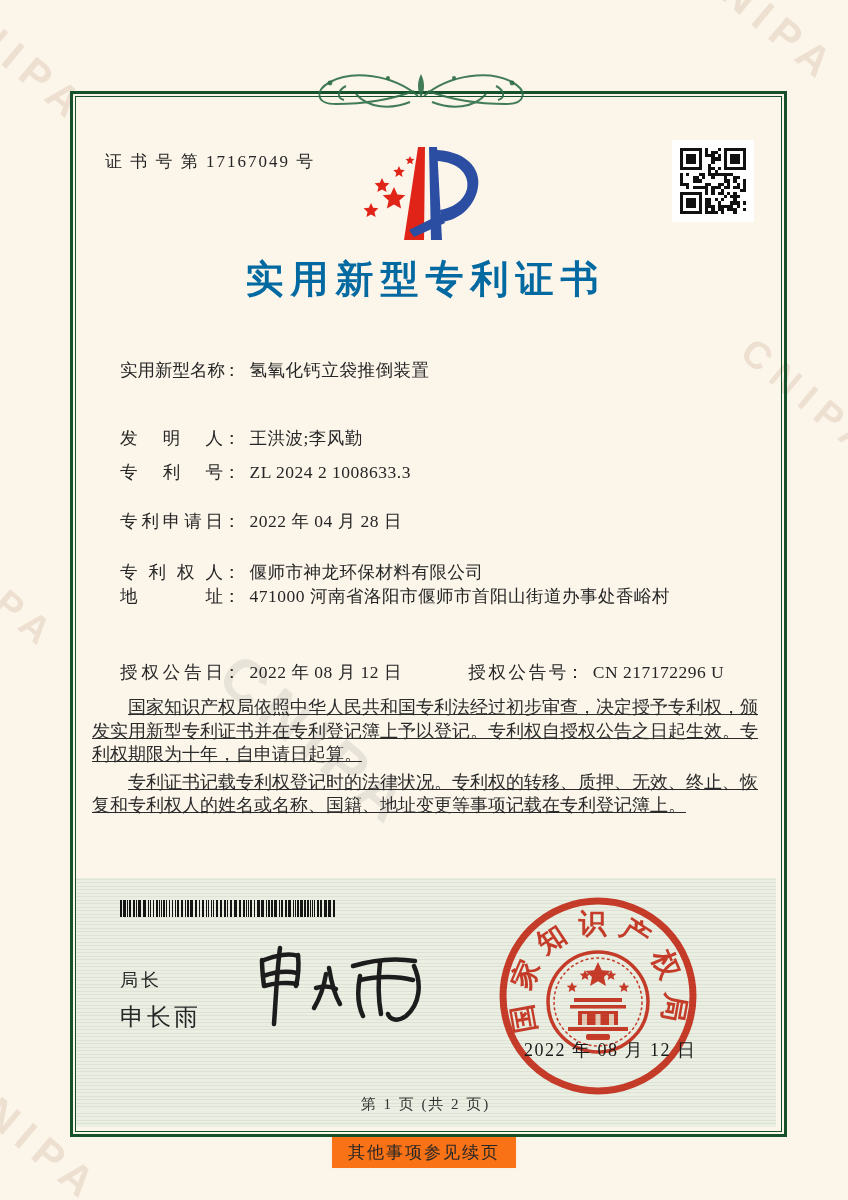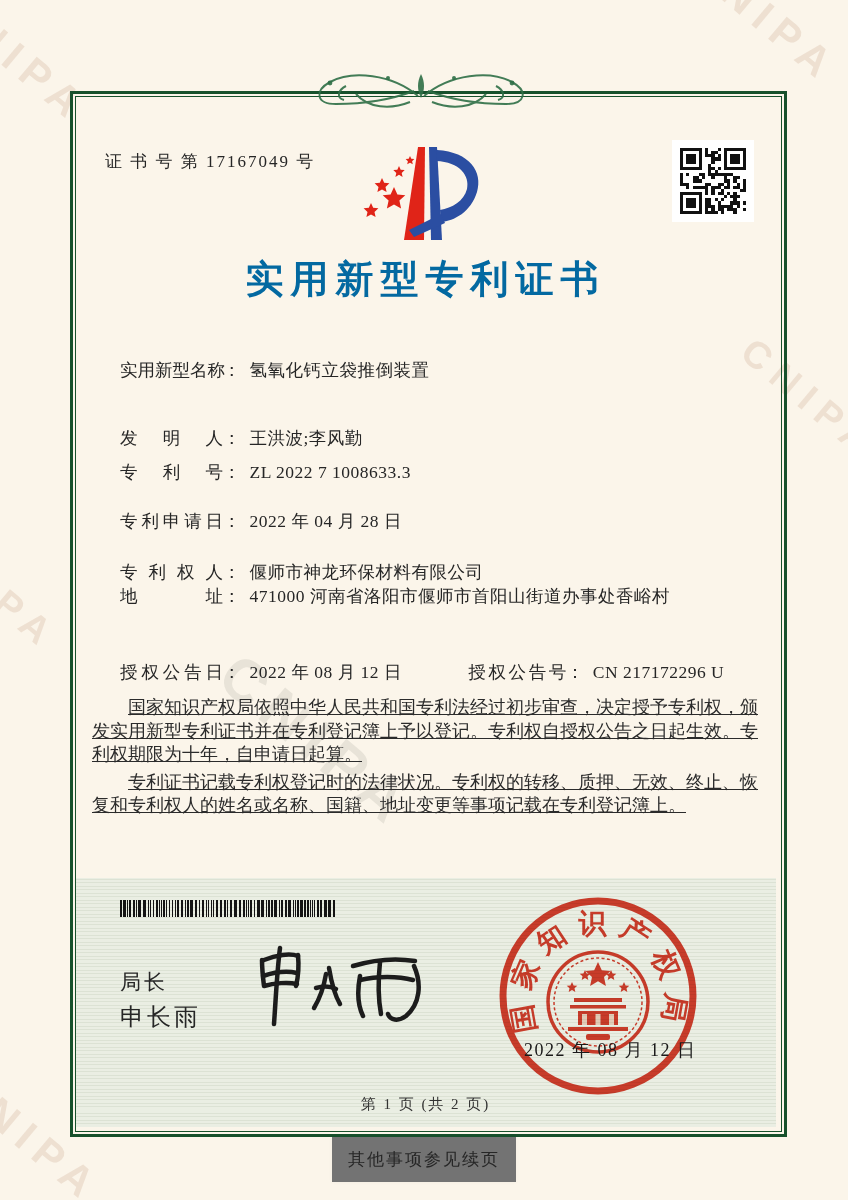--- a/index.html
+++ b/index.html
@@ -32,30 +32,30 @@
   .flabel{display:inline-block;width:103px;text-align:justify;text-align-last:justify;vertical-align:top;}
   .fvalue{margin-left:9px;letter-spacing:0.5px;}
   .gpair2{margin-left:62px;}
   .gpair2 .flabel{width:98px;}
   
   .paras{position:absolute;left:92px;top:696px;width:666px;z-index:4;}
   .paras p{margin:0;text-indent:2em;font-size:18px;line-height:23.5px;text-align:justify;color:#2b2b2b;text-decoration:underline;}
   .paras p + p{margin-top:4px;}
   
   .barcode{position:absolute;left:120px;top:900px;z-index:4;}
-  .sig-title{position:absolute;left:120px;top:968px;font-size:21px;letter-spacing:3px;z-index:4;}
+  .sig-title{position:absolute;left:120px;top:968px;font-size:18px;letter-spacing:3px;z-index:4;}
   .sig-name{position:absolute;left:120px;top:1001px;font-size:24px;letter-spacing:3px;z-index:4;}
   .signature{position:absolute;left:250px;top:936px;z-index:4;}
   .seal{position:absolute;left:492px;top:890px;z-index:5;opacity:0.93;mix-blend-mode:multiply;}
   .seal-date{position:absolute;left:524px;top:1038px;width:160px;z-index:6;
     font-size:18px;letter-spacing:1.5px;color:#1a1a1a;white-space:nowrap;}
   .page-no{position:absolute;left:72px;top:1095px;width:707px;text-align:center;z-index:4;
     font-size:15px;letter-spacing:2px;color:#333;}
   .note{position:absolute;left:424px;top:1137px;transform:translateX(-50%);z-index:4;
-    background:#737373;padding:11px 16px;font-size:17px;letter-spacing:2px;box-shadow:0 0 4px rgba(0,0,0,0.04);}
+    background:#f97316;padding:4px 16px;font-size:17px;letter-spacing:2px;box-shadow:0 0 4px rgba(0,0,0,0.04);}
 </style>
 </head>
 <body>
 
 <div class="page">
 
   <span class="wm" style="left:-38px;top:-18px;">CNIPA</span>
   <span class="wm" style="left:712px;top:-58px;">CNIPA</span>
   <span class="wm" style="left:760px;top:330px;font-size:38px;">CNIPA</span>
   <span class="wm" style="left:-60px;top:520px;font-size:38px;">CNIPA</span>
@@ -335,21 +335,21 @@
 
   <div class="title">实用新型专利证书</div>
 
   <div class="frow" style="top:358px;">
     <span class="flabel">实用新型名称</span><span>：</span><span class="fvalue">氢氧化钙立袋推倒装置</span>
   </div>
   <div class="frow" style="top:410px;margin-top:16px;">
     <span class="flabel">发明人</span><span>：</span><span class="fvalue">王洪波;李风勤</span>
   </div>
   <div class="frow" style="top:460px;">
-    <span class="flabel">专利号</span><span>：</span><span class="fvalue">ZL 2022 7 1008633.3</span>
+    <span class="flabel">专利号</span><span>：</span><span class="fvalue">ZL 2024 2 1008633.3</span>
   </div>
   <div class="frow" style="top:509px;">
     <span class="flabel">专利申请日</span><span>：</span><span class="fvalue">2022 年 04 月 28 日</span>
   </div>
   <div class="frow" style="top:560px;">
     <span class="flabel">专利权人</span><span>：</span><span class="fvalue">偃师市神龙环保材料有限公司</span>
   </div>
   <div class="frow" style="top:584px;">
     <span class="flabel">地址</span><span>：</span><span class="fvalue">471000 河南省洛阳市偃师市首阳山街道办事处香峪村</span>
   </div>

